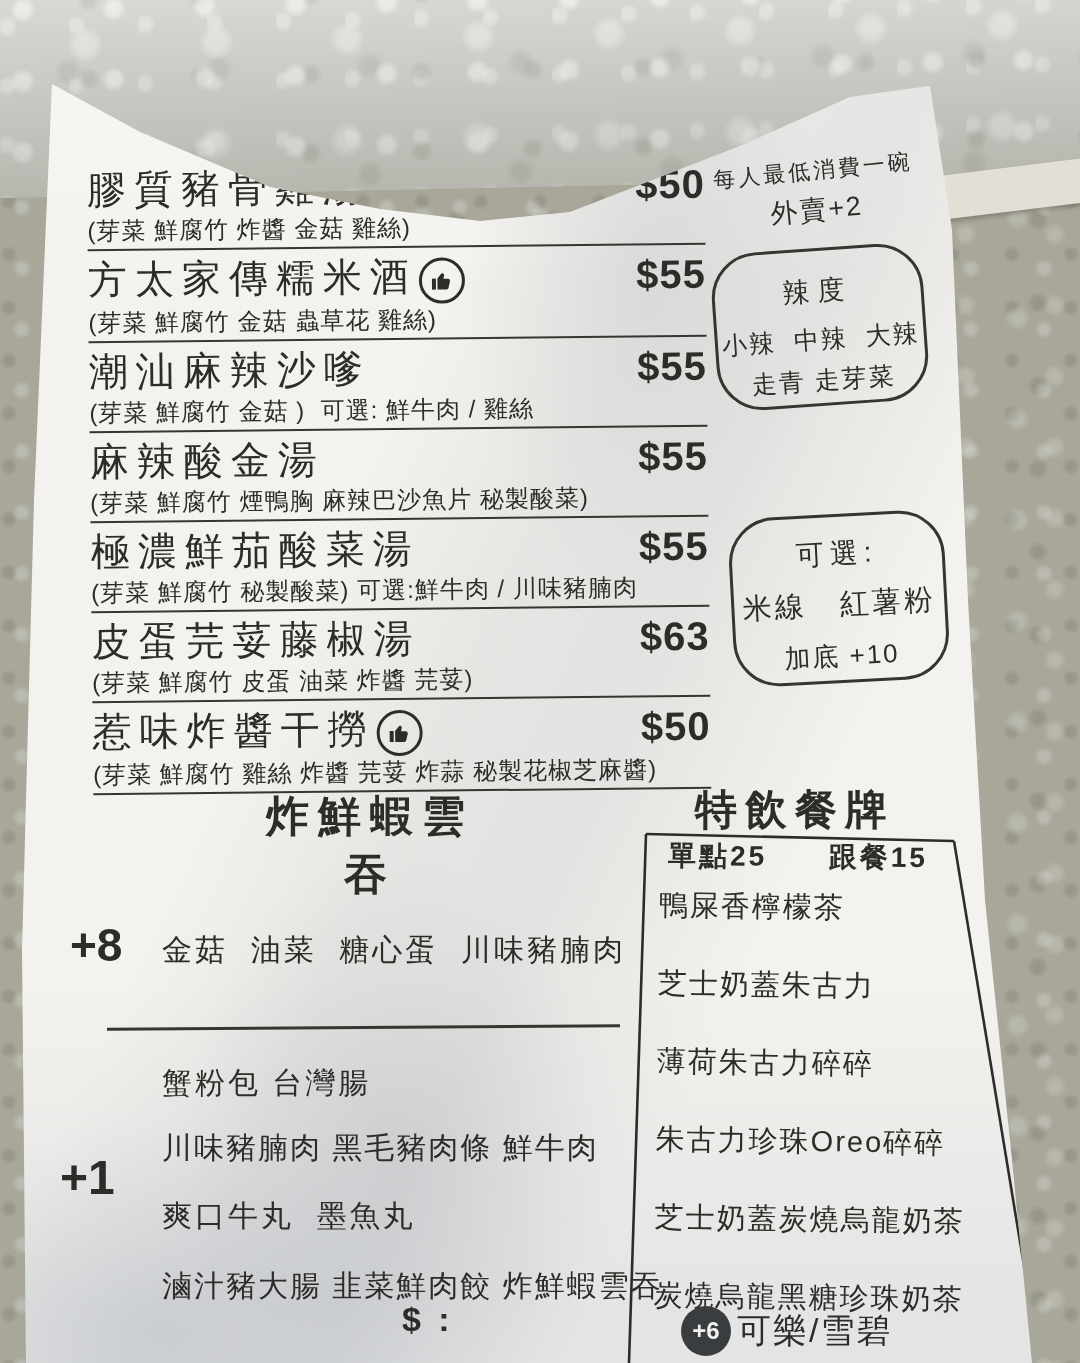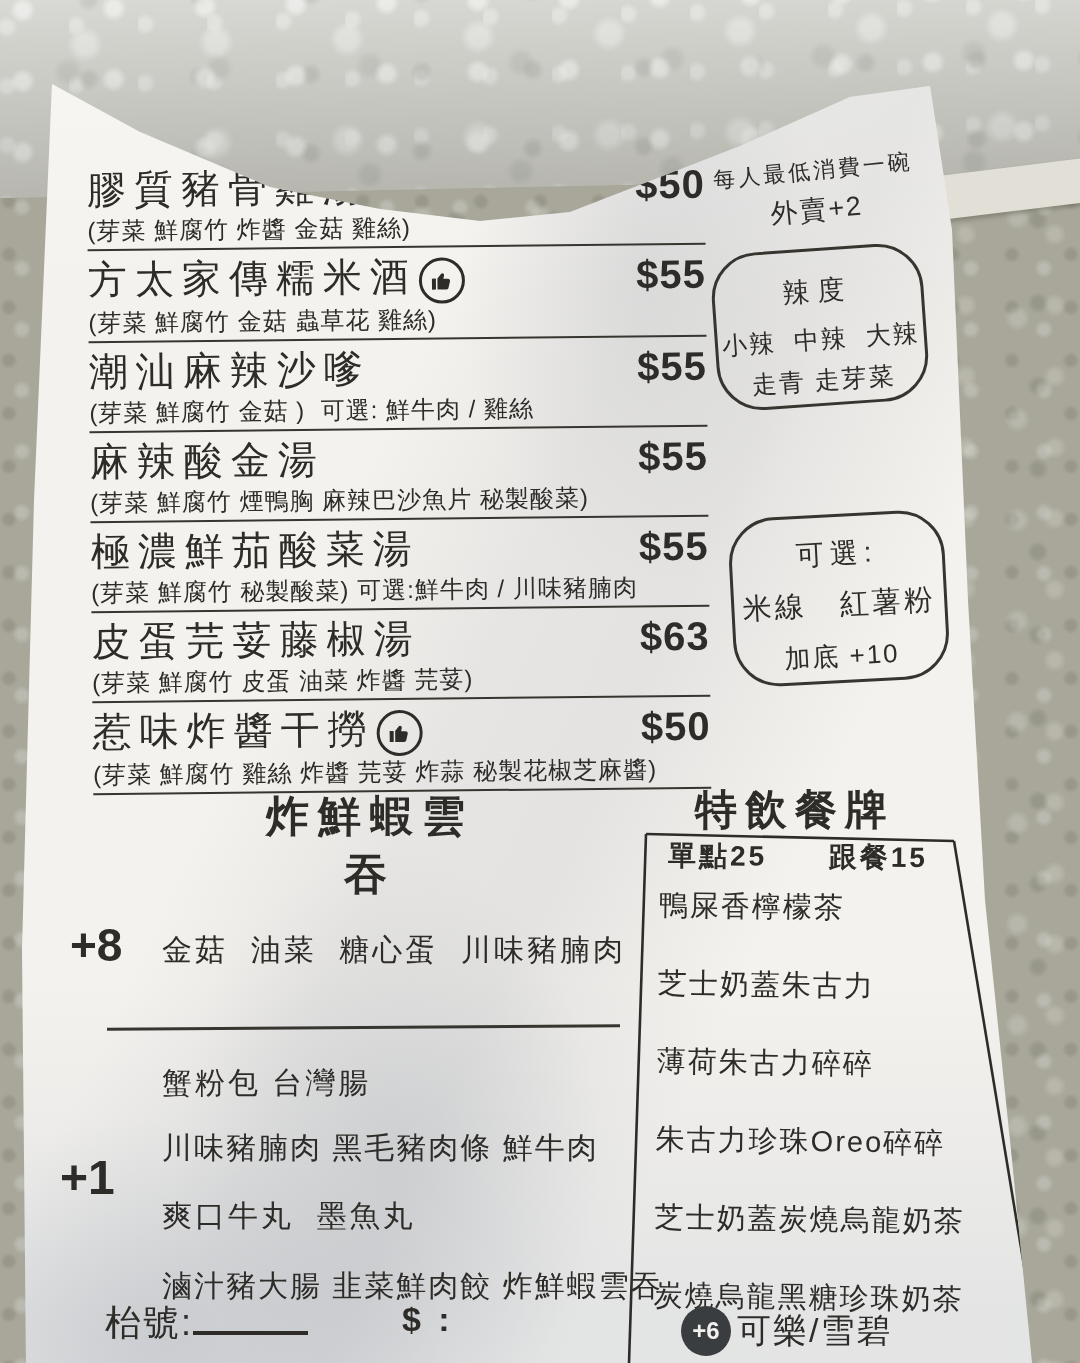--- a/index.html
+++ b/index.html
@@ -206,21 +206,20 @@
     </div>
     <div class="addons-sep"></div>
     <div class="plus10-label">+1</div>
     <div class="plus10-lines">
       <div>川味豬腩肉 黑毛豬肉條 鮮牛肉</div>
       <div>滷汁豬大腸 韭菜鮮肉餃 炸鮮蝦雲吞</div>
       
       
     </div>
 
-    <div class="table-no"><span>枱號:</span><span class="table-line"></span></div>
     <div class="amount">$ :</div>
 
     <div class="drinks-title">特飲餐牌</div>
     <svg class="drinks-outline" viewBox="0 0 1080 1363">
       <path d="M646 834 L954 841"></path>
       <path d="M646 834 L629 1363"></path>
       <path d="M954 841 L1040 1363"></path>
     </svg>
     <div class="drinks-header">
       <span>單點25</span>

